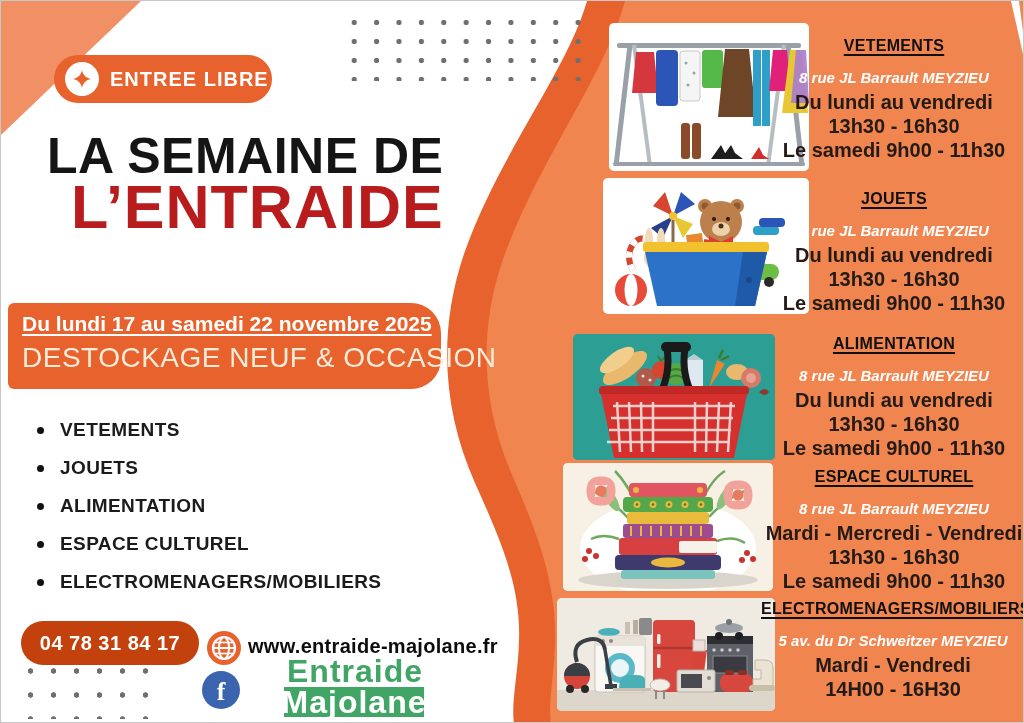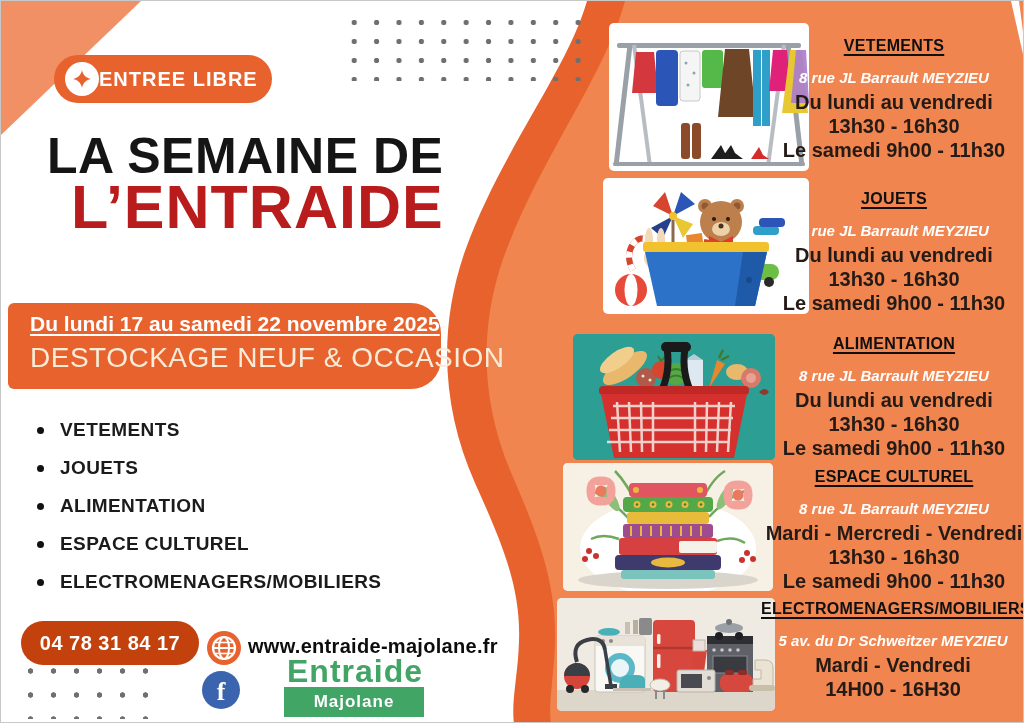--- a/index.html
+++ b/index.html
@@ -20,42 +20,42 @@
   .dot-grid { position:absolute; z-index:2;
     background-image:radial-gradient(circle, #6F6F6F 2.4px, rgba(0,0,0,0) 3px);
   }
   #top-dots    { left:336px; top:8px;  width:247px; height:72px; background-size:22.4px 19px; background-position:6px 4px; }
   #bottom-dots { left:14px; top:654px; width:138px; height:64px; background-size:23px 24px; background-position:4px 4px; }
 
   
   #entree-badge {
     position:absolute; left:53px; top:54px; z-index:3;
     width:218px; height:48px; border-radius:26px; background:#E8622D;
-    display:flex; align-items:center; padding-left:11px; 
+    display:flex; align-items:center; padding-left:11px; gap:11px;
   }
   #entree-badge .icon-circle {
     width:34px; height:34px; border-radius:50%; background:#ffffff;
     display:flex; align-items:center; justify-content:center; flex:0 0 auto;
   }
   #entree-badge .label {
     color:#ffffff; font-size:20px; font-weight:bold; letter-spacing:1px;
   }
   #title-line1 {
     position:absolute; left:46px; top:130px; z-index:3;
     font-size:50px; font-weight:800; color:#151515; letter-spacing:0.5px; line-height:1;
   }
   #title-line2 {
     position:absolute; left:70px; top:176px; z-index:3;
     font-size:61px; font-weight:600; color:#b91c1c; letter-spacing:1px; line-height:1;
   }
   #date-box {
     position:absolute; left:7px; top:302px; z-index:3;
     width:433px; height:86px; background:#E8622D;
     border-radius:6px 30px 30px 6px;
-    padding:9px 0 0 22px;
+    padding:9px 0 0 14px;
   }
   #date-box .dates {
     color:#ffffff; font-size:21px; font-weight:bold;
     text-decoration:underline; text-decoration-thickness:2px; text-underline-offset:3px;
     margin-bottom:6px; white-space:nowrap;
   }
   #date-box .subtitle {
     color:#F7ECD9; font-size:28px; font-weight:500; letter-spacing:0.5px; white-space:nowrap;
   }
   #category-list {
@@ -88,21 +88,21 @@
   #facebook-icon span { color:#fff; font-size:26px; font-weight:bold; font-family:"Liberation Serif", serif; margin-top:3px; }
   #logo-line1 {
     position:absolute; left:286px; top:652px; z-index:3;
     font-size:32px; font-weight:700; color:#41A566; letter-spacing:1px;
     text-shadow:-1.5px -1.5px 0 #fff, 1.5px -1.5px 0 #fff, -1.5px 1.5px 0 #fff, 1.5px 1.5px 0 #fff;
   }
   #logo-line2 {
     position:absolute; left:283px; top:686px; z-index:3;
     width:140px; height:30px; background:#41A566;
     display:flex; align-items:center; justify-content:center;
-    color:#fff; font-size:17px; font-weight:700; letter-spacing:1px;
+    color:#fff; font-size:32px; font-weight:700; letter-spacing:1px;
   }
 
   
   .card { position:absolute; z-index:3; border-radius:5px; overflow:hidden; }
   #card-1 { left:608px; top:22px;  width:200px; height:148px; background:#ffffff; }
   #card-2 { left:602px; top:177px; width:206px; height:136px; background:#ffffff; }
   #card-3 { left:572px; top:333px; width:202px; height:126px; background:#2D9E94; }
   #card-4 { left:562px; top:462px; width:210px; height:128px; background:#F7F0E4; }
   #card-5 { left:556px; top:597px; width:218px; height:113px; background:#EFEAE2; }
   .card svg { display:block; width:100%; height:100%; }

